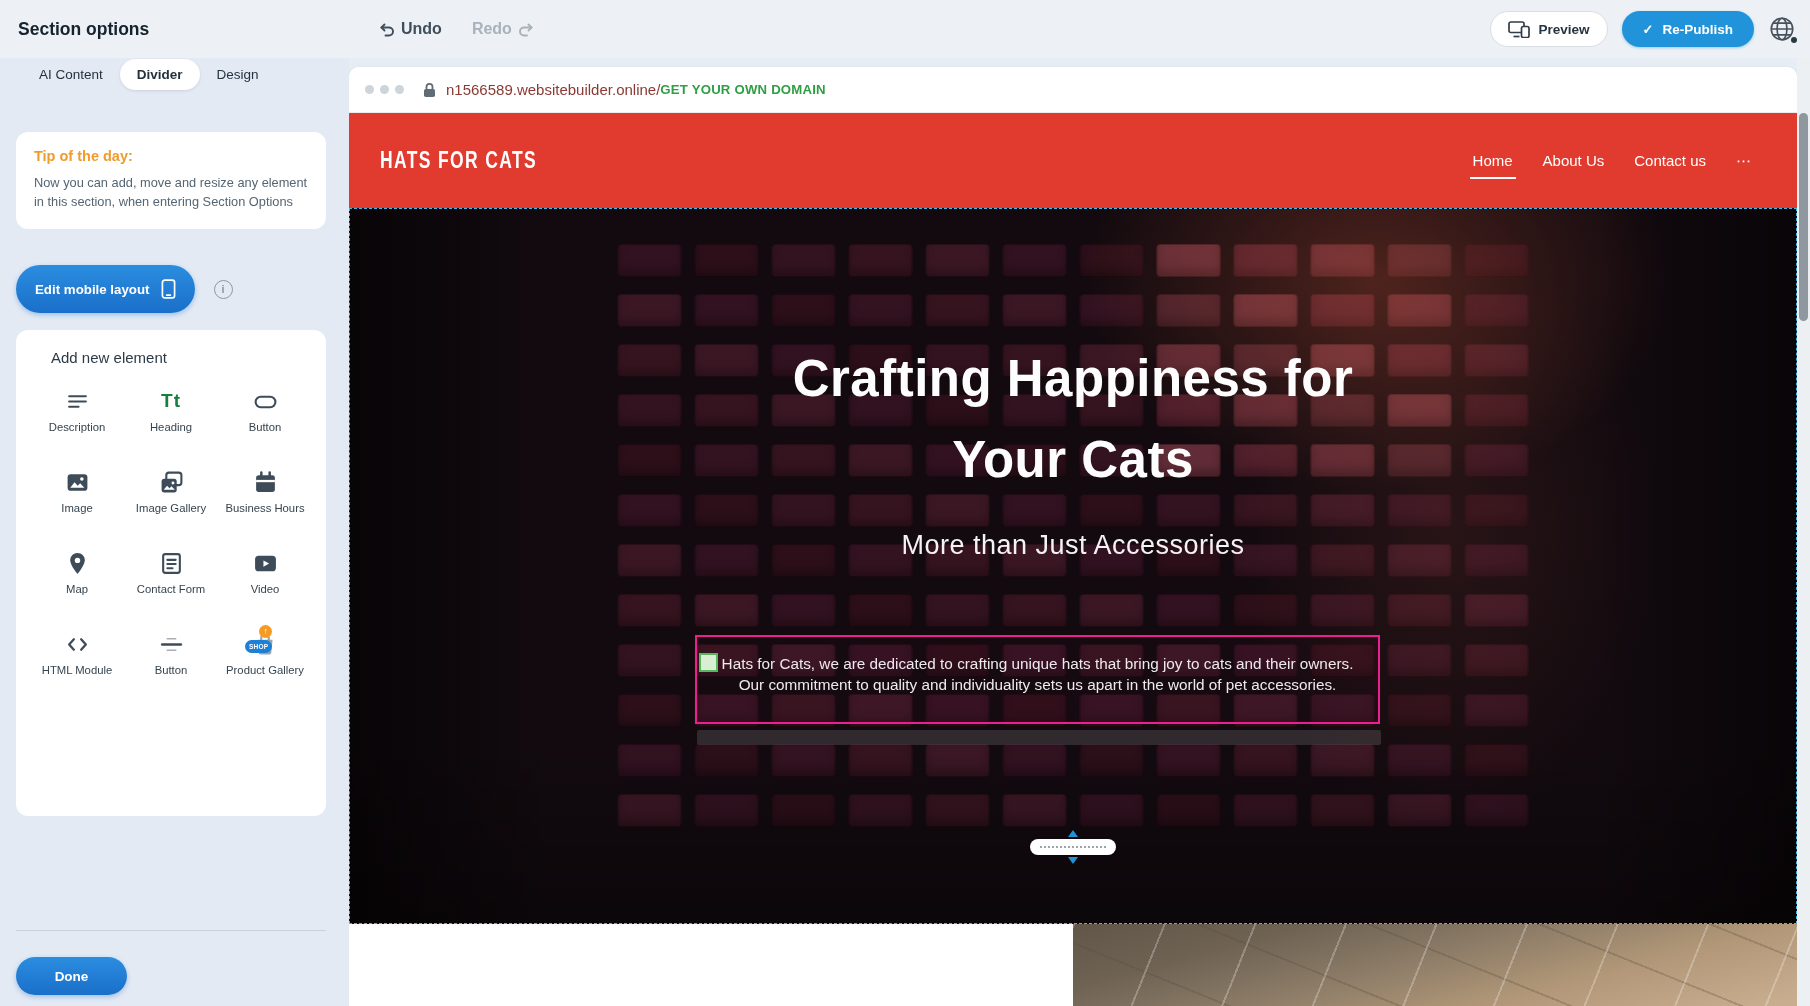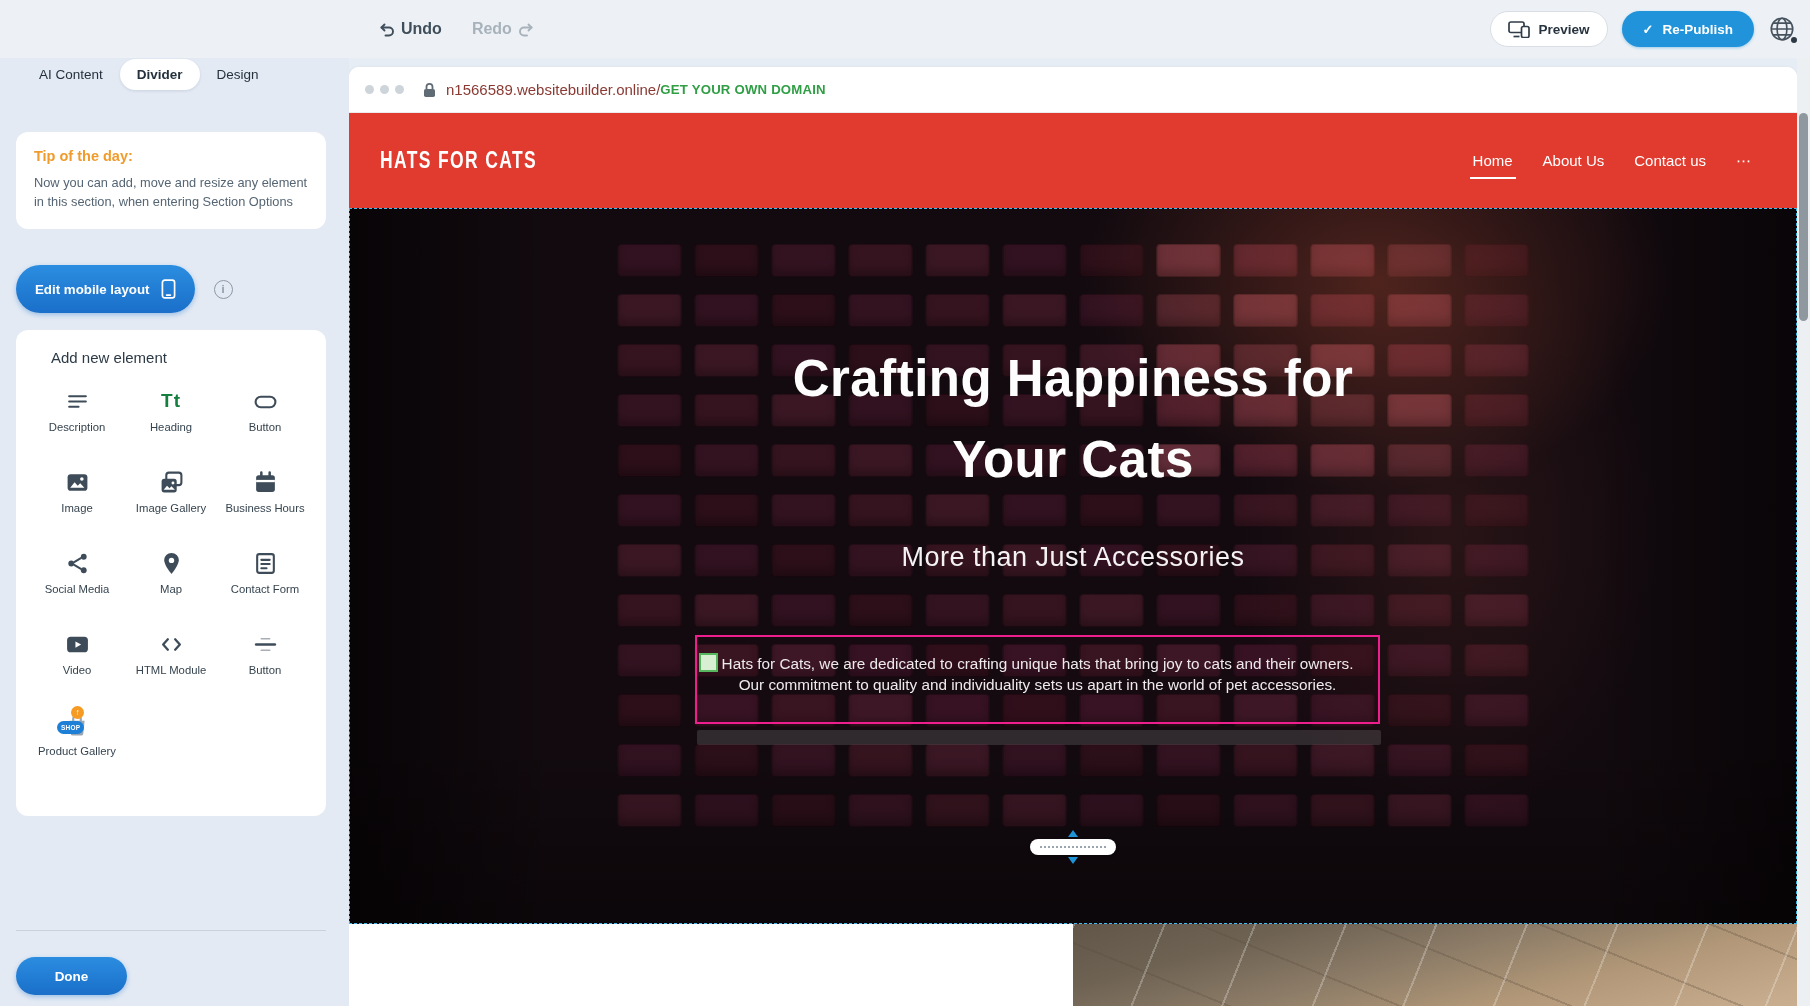--- a/index.html
+++ b/index.html
@@ -68,21 +68,21 @@
   .hero { height:716px; background:#120a0f; border:1px dashed #44b8ea; position:relative; overflow:hidden; }
   .tile-grid { position:absolute; top:35px; left:50%; transform:translateX(-50%); display:grid; grid-template-columns:repeat(12,64px); grid-auto-rows:33px; column-gap:13px; row-gap:17px; z-index:1; }
   .tile { border-radius:4px; box-shadow:inset 0 0 0 1px rgba(0,0,0,.30), inset 0 -7px 10px rgba(0,0,0,.28); }
   .hero-glow { position:absolute; inset:0; z-index:2; pointer-events:none;
     background:
       radial-gradient(420px 300px at 71% 10%, rgba(214,92,60,.30), rgba(214,92,60,0) 70%),
       radial-gradient(300px 420px at 76% 45%, rgba(190,90,70,.13), rgba(0,0,0,0) 70%),
       linear-gradient(90deg, rgba(0,0,0,.55), rgba(0,0,0,0) 14%, rgba(0,0,0,0) 86%, rgba(0,0,0,.5)),
       linear-gradient(0deg, rgba(0,0,0,.35), rgba(0,0,0,0) 25%); }
   .hero-heading { position:absolute; top:129px; left:0; right:0; z-index:3; text-align:center; color:#fdfdfd; font-size:51px; font-weight:600; letter-spacing:.5px; line-height:81px; }
-  .hero-sub { position:absolute; top:330px; left:0; right:0; z-index:3; text-align:center; color:#f5f2f4; font-size:27px; line-height:36px; letter-spacing:.5px; }
+  .hero-sub { position:absolute; top:318px; left:0; right:0; z-index:3; text-align:center; color:#f5f2f4; font-size:27px; line-height:36px; letter-spacing:.5px; }
   .selected-box { position:absolute; left:345px; top:426px; width:685px; height:89px; border:2px solid #ee1e8e; background:rgba(238,30,142,.02); z-index:4; cursor:pointer; }
   .para { margin:16px 10px 0; font-size:15.3px; line-height:21px; color:#eeeaec; text-align:center; }
   .green-handle { position:absolute; left:2px; top:16px; width:19px; height:19px; background:#d9efd4; border:2px solid #57b75e; cursor:grab; }
   .ghost-bar { position:absolute; left:347px; top:521px; width:684px; height:15px; background:rgba(255,255,255,.13); border-radius:2px; z-index:3; }
 
   
   .section-handle { position:absolute; left:724px; top:763px; transform:translateX(-50%); z-index:9; display:flex; flex-direction:column; align-items:center; gap:2px; cursor:ns-resize; }
   .tri-up { width:0; height:0; border-left:5px solid transparent; border-right:5px solid transparent; border-bottom:7px solid #1e93d6; }
   .tri-down { width:0; height:0; border-left:5px solid transparent; border-right:5px solid transparent; border-top:7px solid #1e93d6; }
   .h-pill { width:86px; height:16px; background:#fff; border-radius:8px; box-shadow:0 1px 3px rgba(0,0,0,.35); display:flex; align-items:center; justify-content:center; }
@@ -94,20 +94,21 @@
   .next-right { flex:1;
     background:
       repeating-linear-gradient(112deg, rgba(255,255,255,.25) 0 2px, rgba(255,255,255,0) 2px 84px),
       repeating-linear-gradient(22deg, rgba(90,75,60,.28) 0 2px, rgba(0,0,0,0) 2px 64px),
       linear-gradient(165deg, #615648 0%, #6e6253 18%, #8a7a66 35%, #b29878 55%, #c7ad8e 75%, #cfb999 100%); }
 </style>
 </head>
 <body>
 
 <div class="topbar">
+  <div class="app-title">Section options</div>
 
   <div class="history">
     <div class="hist-btn">
       <svg width="16" height="15" viewBox="0 0 16 15" fill="none" stroke="#3f4e5a" stroke-width="1.9" stroke-linecap="round" stroke-linejoin="round">
           <path d="M3.5 5.5h7.5a4 4 0 010 8H7.5"></path>
           <path d="M6.5 2.5l-3 3 3 3"></path>
         </svg>
       <span>Undo</span>
     </div>
     <div class="hist-btn disabled">
@@ -222,31 +223,20 @@
         <span class="el-icbox">
             <svg width="25" height="25" viewBox="0 0 24 24">
               <rect x="3" y="5" width="18" height="16" rx="2.5" fill="#3e4c59"></rect>
               <rect x="3" y="9.5" width="18" height="2.2" fill="#fff"></rect>
               <path d="M8 2.5v4M16 2.5v4" stroke="#3e4c59" stroke-width="2.4" stroke-linecap="round"></path>
             </svg>
           </span>
         <span class="el-label">Business Hours</span>
       </div>
 
-      <div class="el">
-        <span class="el-icbox">
-            <svg width="25" height="25" viewBox="0 0 24 24">
-              <circle cx="18" cy="5.5" r="2.8" fill="#3e4c59"></circle>
-              <circle cx="6" cy="12" r="2.8" fill="#3e4c59"></circle>
-              <circle cx="18" cy="18.5" r="2.8" fill="#3e4c59"></circle>
-              <path d="M8.4 10.9l7.2-4.3M8.4 13.1l7.2 4.3" stroke="#3e4c59" stroke-width="2" fill="none"></path>
-            </svg>
-          </span>
-        <span class="el-label">Social Media</span>
-      </div>
 
       <div class="el">
         <span class="el-icbox">
             <svg width="25" height="25" viewBox="0 0 24 24">
               <path d="M12 2c-3.9 0-7 3-7 6.9C5 14 12 22 12 22s7-8.1 7-13.1C19 5 15.9 2 12 2z" fill="#3e4c59"></path>
               <circle cx="12" cy="9" r="2.6" fill="#fff"></circle>
             </svg>
           </span>
         <span class="el-label">Map</span>
       </div>

